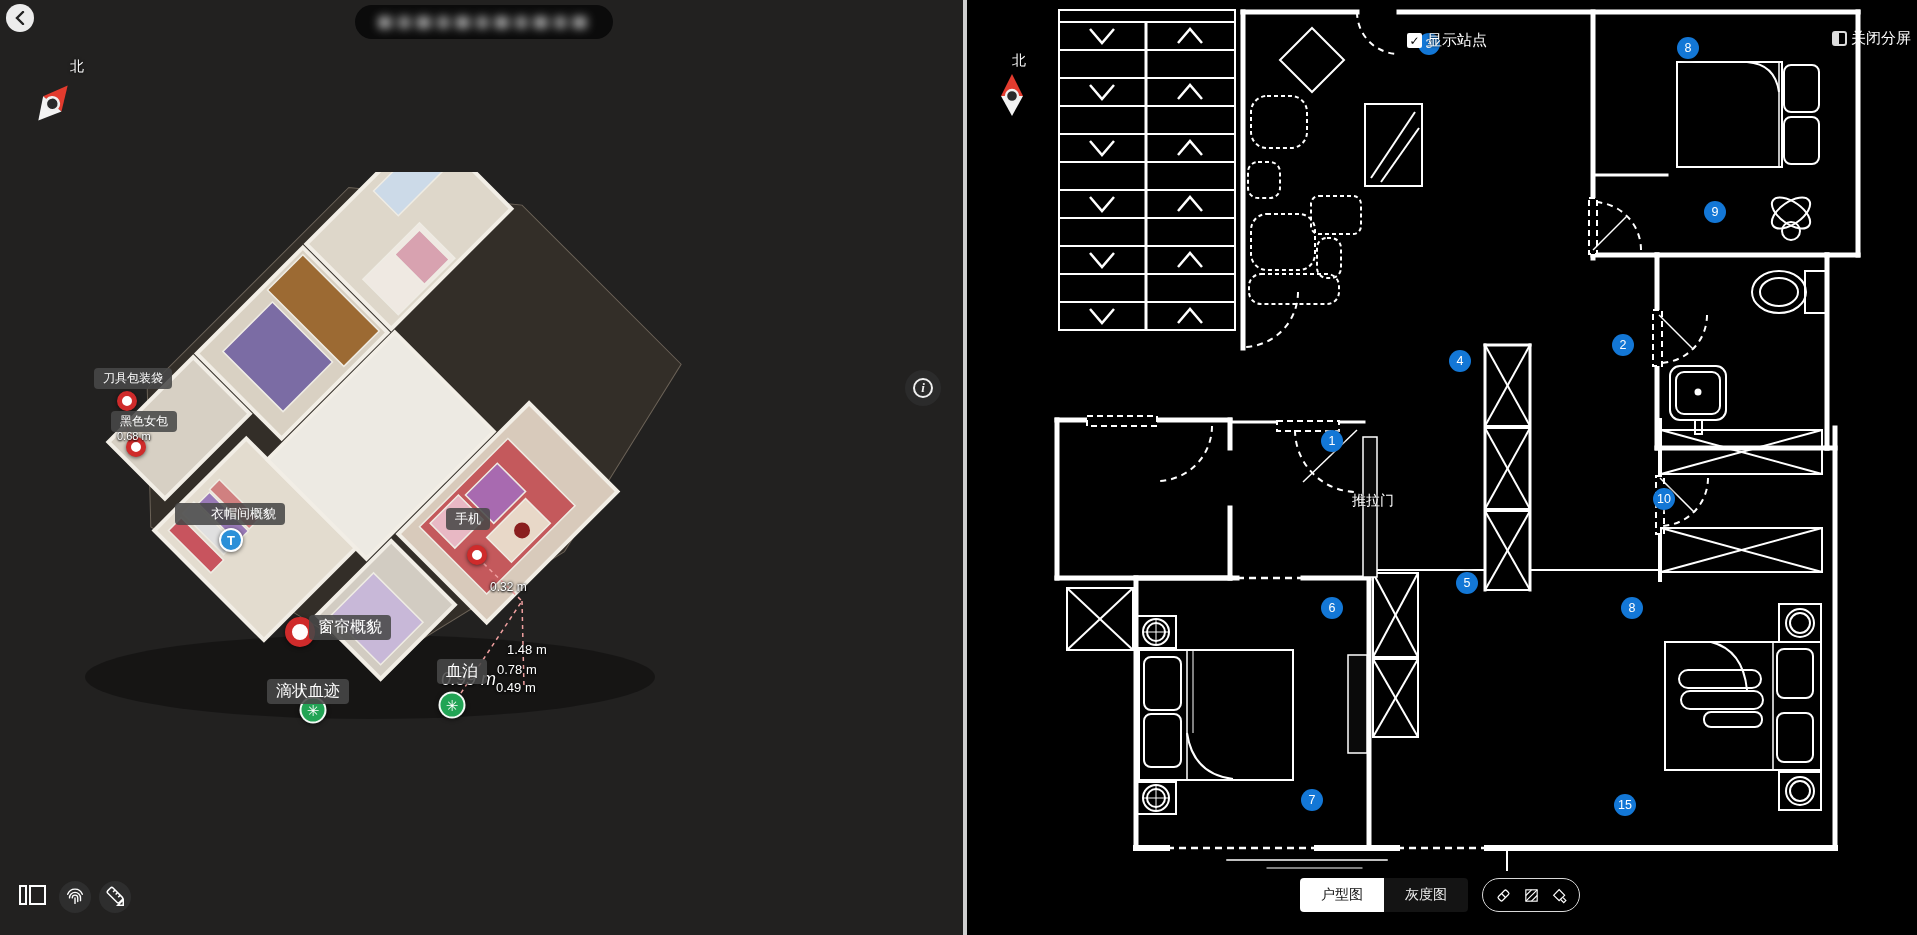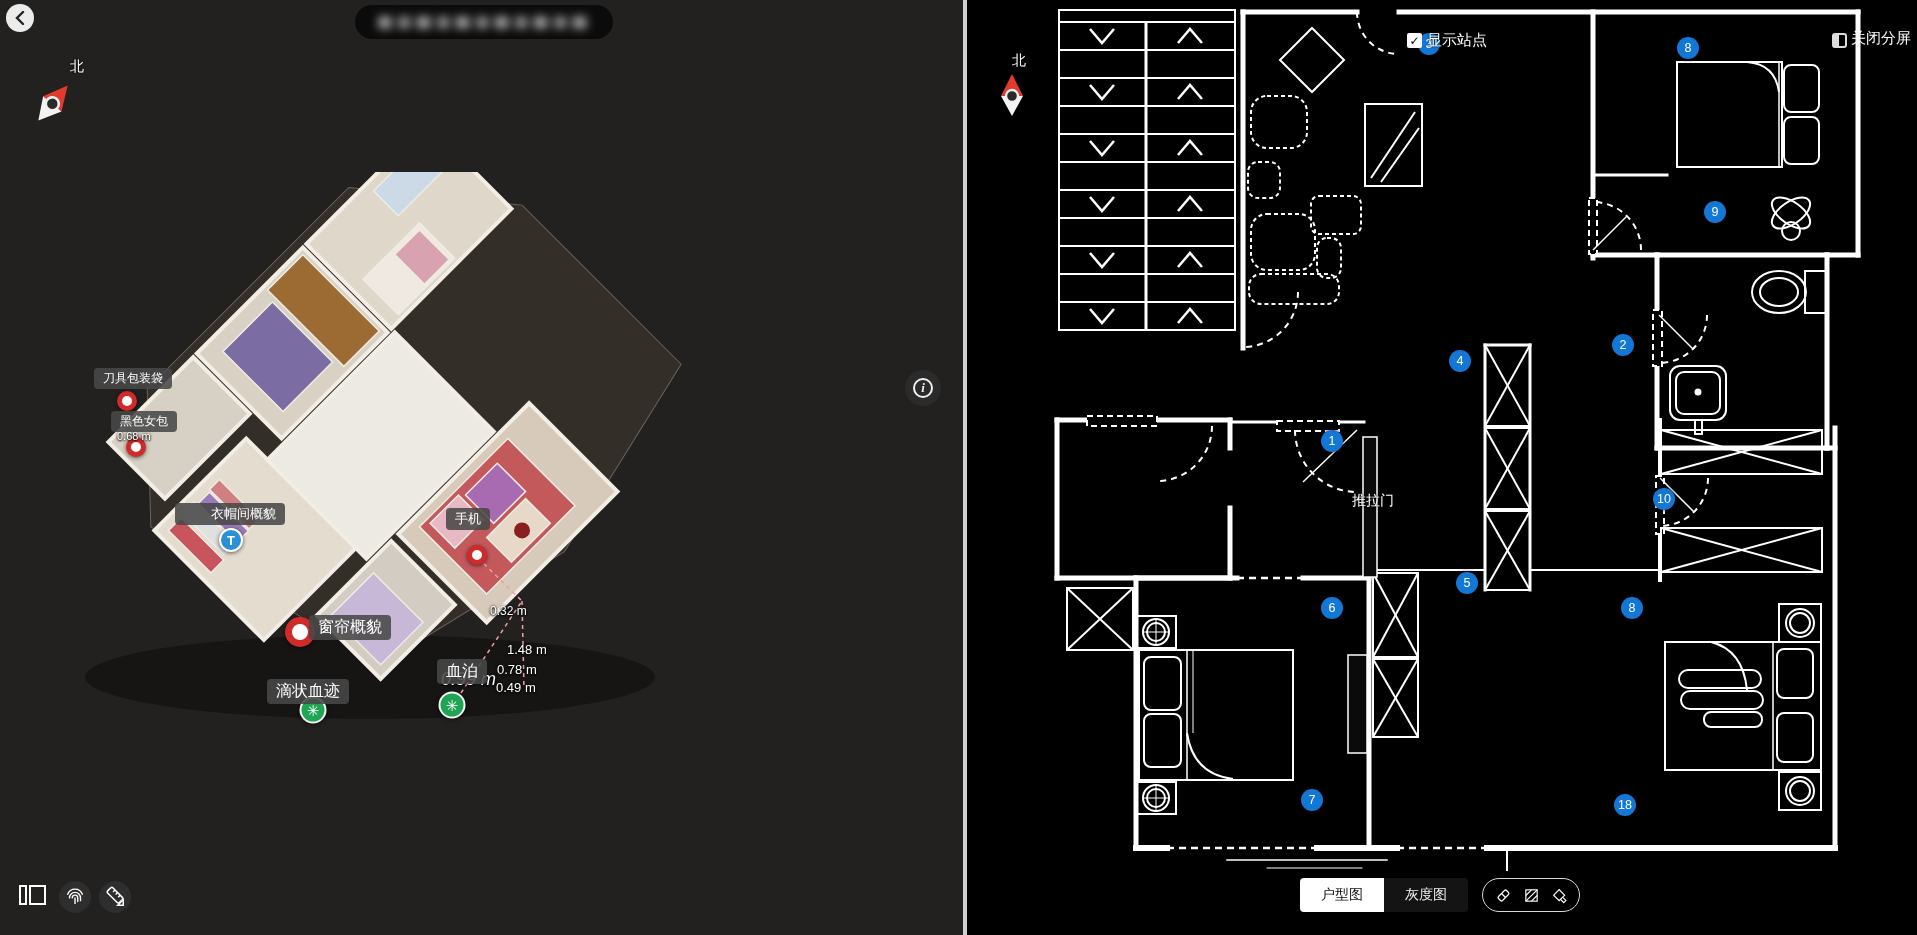--- a/index.html
+++ b/index.html
@@ -38,21 +38,21 @@
     color:#fff; font-size:15px; }
   .ann-label { position:absolute; background:rgba(72,72,72,.88); color:#fff; border-radius:4px;
     padding:2px 9px; white-space:nowrap; z-index:8;font-family:Liberation Serif, serif; }
   .measure { position:absolute; color:#fff; text-shadow:0 0 3px #000,0 1px 2px #000; white-space:nowrap; z-index:7; }
 
   
   .show-stations { position:absolute; left:440px; top:31px; display:flex; align-items:center; gap:5px; z-index:9; }
   .checkbox { width:15px; height:15px; background:#fff; border-radius:2px; color:#000; font-size:12px;
     font-weight:bold; display:flex; align-items:center; justify-content:center; }
   .show-stations span.lbl { color:#fff; font-size:15px; text-shadow:0 0 3px #000; }
-  .close-split { position:absolute; right:6px; top:29px; display:flex; align-items:flex-end; gap:4px; z-index:9; color:#fff; }
+  .close-split { position:absolute; right:6px; top:29px; display:flex; align-items:center; gap:4px; z-index:9; color:#fff; }
   .close-split .ic { width:15px; height:15px; border:2px solid #ddd; border-radius:3px;
     background:linear-gradient(90deg,#ddd 0 45%,transparent 45%); }
   .close-split span.lbl { font-size:15px; }
   .station { position:absolute; transform:translate(-50%,-50%); width:22px; height:22px; border-radius:50%;
     background:var(--accent-blue); color:#fff; font-size:12.5px; display:flex; align-items:center;
     justify-content:center; z-index:5; box-shadow:0 0 4px rgba(0,0,0,.7); }
   .slide-door-label { position:absolute; left:385px; top:492px; color:#fff; font-size:14px;
     text-shadow:0 0 3px #000; z-index:6; }
   .fp-toolbar { position:absolute; left:333px; top:878px; display:flex; align-items:flex-start; z-index:10; }
   .fp-tab { width:84px; height:34px; font-size:14px; display:flex; align-items:center; justify-content:center; cursor:default; }
@@ -136,21 +136,21 @@
       <div class="mk mk-green" style="left: 452px; top: 705px;">✳</div>
       <div class="mk mk-green" style="left: 313px; top: 710px;">✳</div>
       <div class="ann-label" style="left: 94px; top: 368px; font-size: 12px;">刀具包装袋</div>
       <div class="ann-label" style="left: 111px; top: 411px; font-size: 12px;">黑色女包</div>
       <div class="ann-label" style="left: 175px; top: 503px; font-size: 13px; padding-left: 36px;">衣帽间概貌</div>
       <div class="ann-label" style="left: 446px; top: 508px; font-size: 13px;">手机</div>
       <div class="ann-label" style="left: 309px; top: 615px; font-size: 16px;">窗帘概貌</div>
       <div class="ann-label" style="left: 437px; top: 659px; font-size: 16px;">血泊</div>
       <div class="ann-label" style="left: 267px; top: 679px; font-size: 16px;">滴状血迹</div>
       <div class="measure" style="left: 117px; top: 430px; font-size: 11px;">0.68 m</div>
-      <div class="measure" style="left: 482px; top: 604px; font-size: 12px; padding-left: 8px;">0.32 m</div>
+      <div class="measure" style="left: 482px; top: 580px; font-size: 12px; padding-left: 8px;">0.32 m</div>
       <div class="measure" style="left: 507px; top: 642px; font-size: 13px;">1.48 m</div>
       <div class="measure" style="left: 497px; top: 662px; font-size: 13px;">0.78 m</div>
       <div class="measure" style="left: 441px; top: 669px; font-size: 18px; font-style: italic;">0.99 m</div>
       <div class="measure" style="left: 496px; top: 680px; font-size: 13px;">0.49 m</div>
     </div>
 
   <div class="info-btn">
     <div class="info-inner">i</div>
   </div>
 
@@ -402,21 +402,21 @@
       <div class="station" style="left: 365px; top: 441px;">1</div>
       <div class="station" style="left: 656px; top: 345px;">2</div>
       <div class="station" style="left: 462px; top: 44px;">3</div>
       <div class="station" style="left: 493px; top: 361px;">4</div>
       <div class="station" style="left: 500px; top: 583px;">5</div>
       <div class="station" style="left: 365px; top: 608px;">6</div>
       <div class="station" style="left: 345px; top: 800px;">7</div>
       <div class="station" style="left: 721px; top: 48px;">8</div>
       <div class="station" style="left: 748px; top: 212px;">9</div>
       <div class="station" style="left: 697px; top: 499px;">10</div>
-      <div class="station" style="left: 658px; top: 805px;">18</div>
+      <div class="station" style="left: 658px; top: 805px;">15</div>
       <div class="station" style="left: 665px; top: 608px;">8</div>
     </div>
 
   <div class="compass" style="left:32px; top:52px;">
     <div class="n-label" style="margin-left:13px;">北</div>
     <svg width="26" height="46" viewBox="0 0 26 46" style="margin-top:2px;">
       <polygon points="13,2 24,24 2,24" fill="#e23b2e"></polygon>
       <polygon points="13,44 24,24 2,24" fill="#f3f3f3"></polygon>
       <circle cx="13" cy="24" r="6" fill="#2a2a2a" stroke="#f0f0f0" stroke-width="2.4"></circle>
     </svg>

